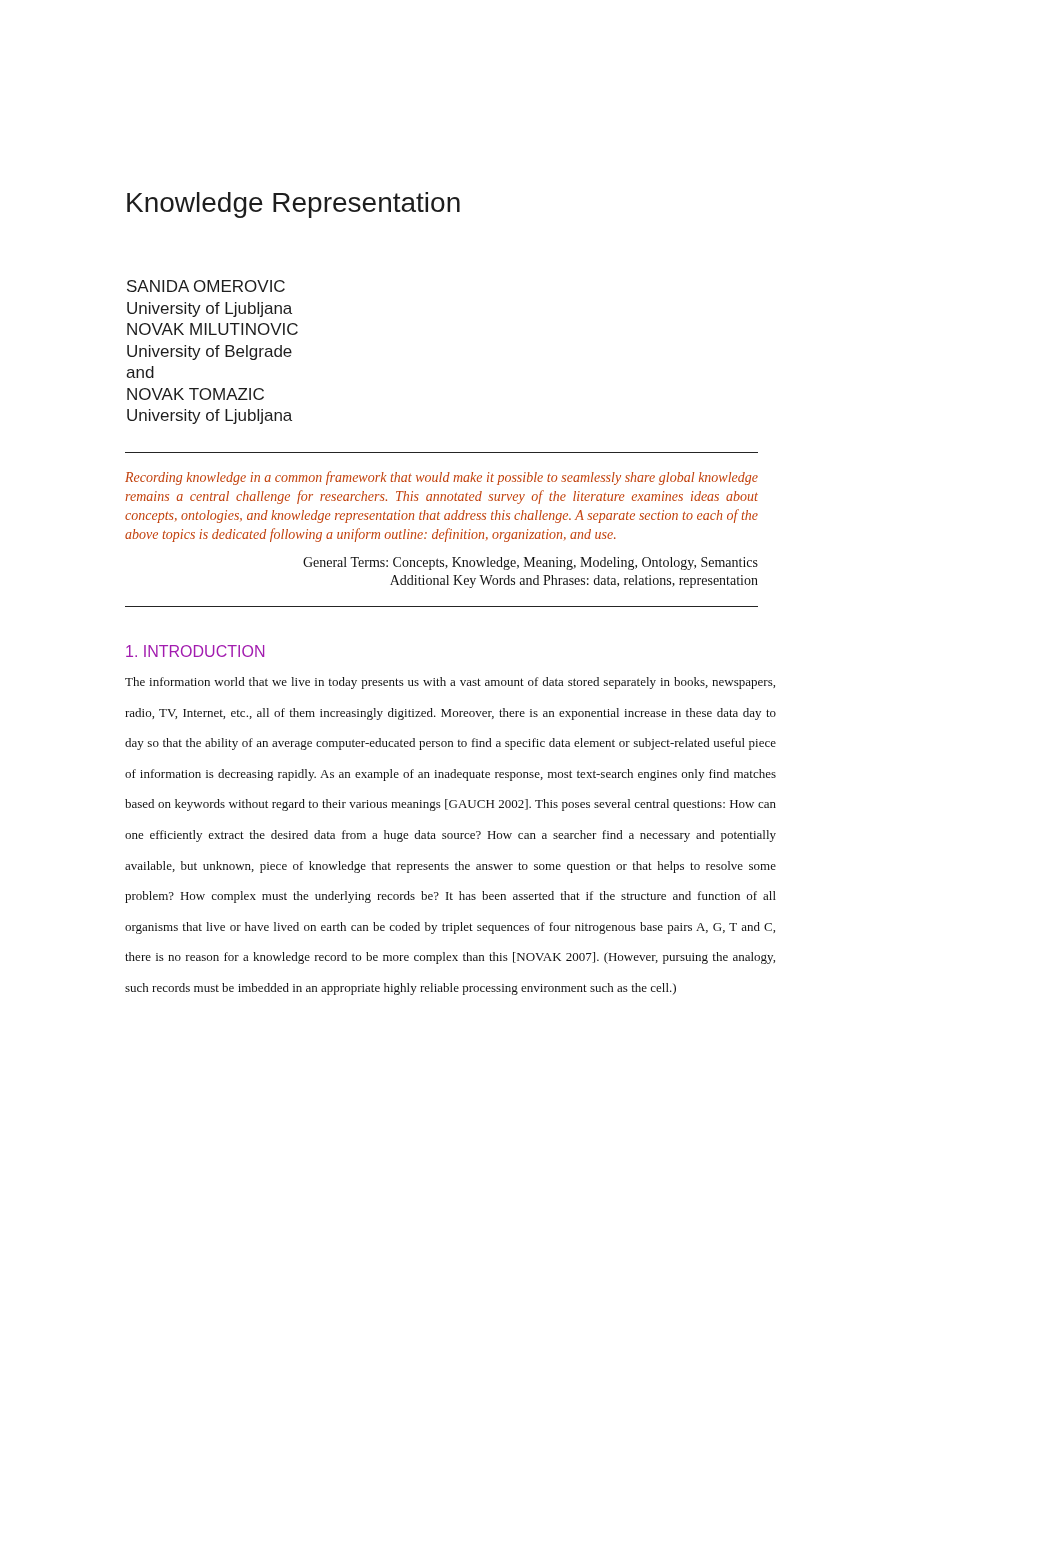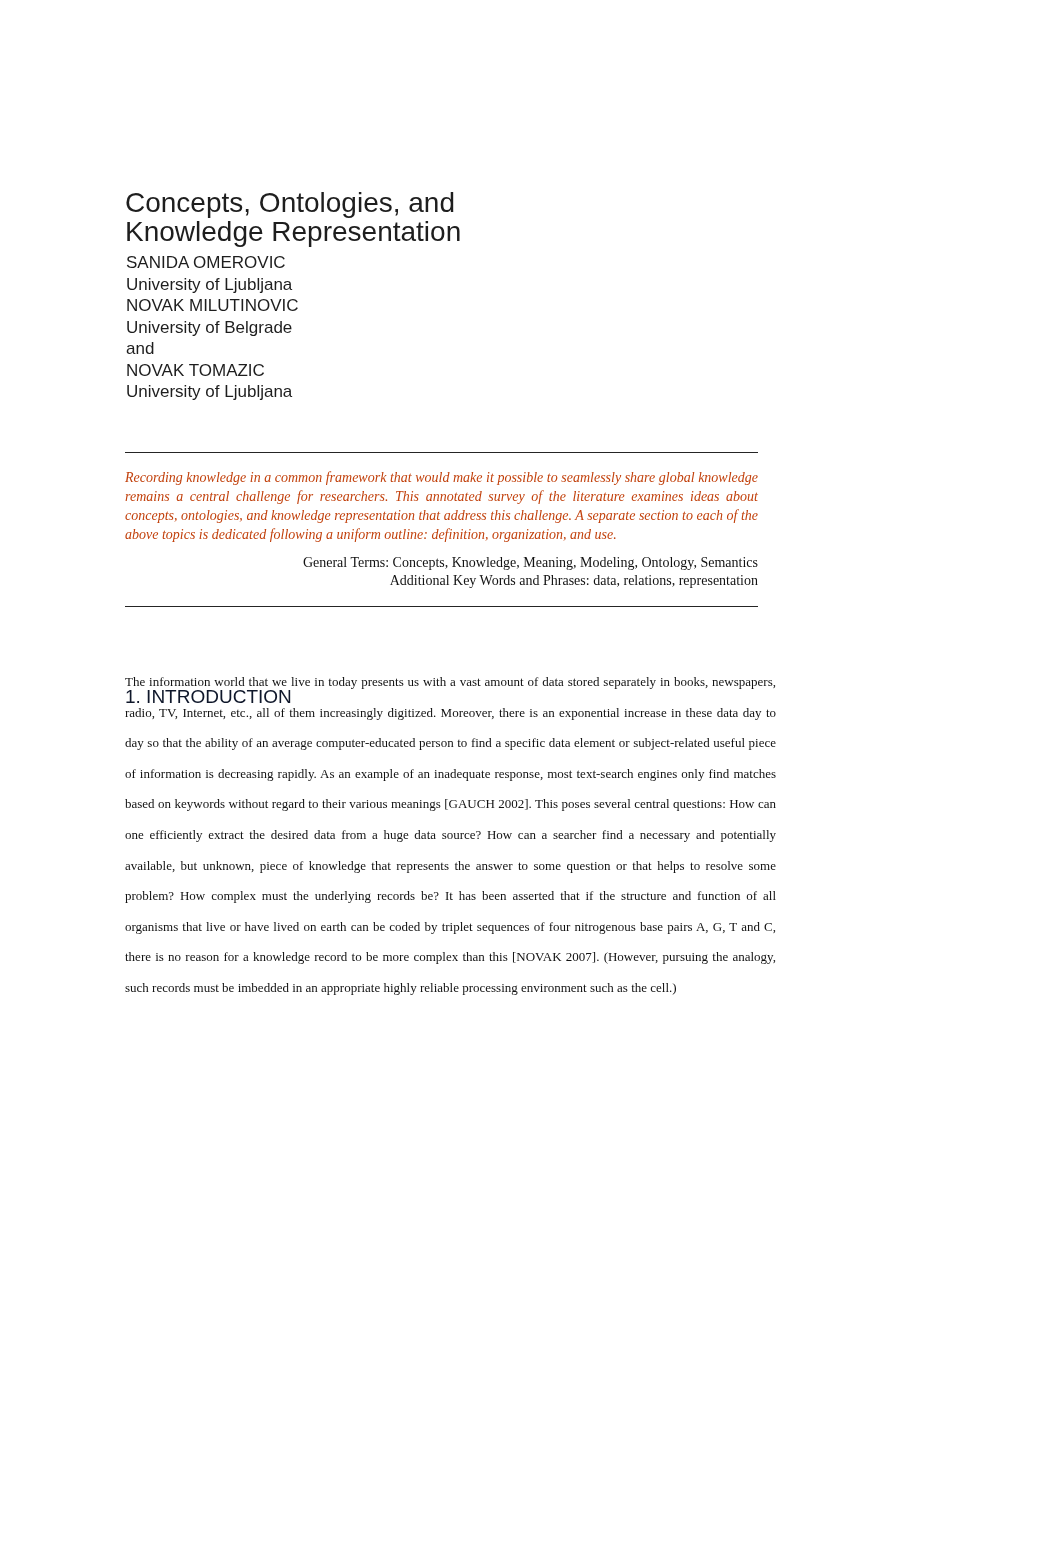--- a/index.html
+++ b/index.html
@@ -21,21 +21,21 @@
     font-family: "Liberation Sans", sans-serif;
     font-size: 28px;
     line-height: 29px;
     font-weight: 400;
     color: #1e1e1e;
     white-space: nowrap;
   }
   .authors {
     position: absolute;
     left: 126px;
-    top: 252px;
+    top: 276px;
     font-family: "Liberation Sans", sans-serif;
     font-size: 17px;
     line-height: 21.5px;
     font-weight: 400;
     color: #1e1e1e;
     white-space: nowrap;
   }
   .rule {
     position: absolute;
     left: 125px;
@@ -66,46 +66,44 @@
     font-size: 14px;
     line-height: 17.5px;
     color: #121212;
     text-align: right;
   }
   .section-heading {
     position: absolute;
     left: 125px;
     top: 642px;
     font-family: "Liberation Sans", sans-serif;
-    font-size: 19px;
+    font-size: 16px;
     line-height: 20px;
     font-weight: 400;
-    color: #0f172a;
+    color: #a21caf;
     white-space: nowrap;
-    margin-top: 45px;
   }
   .intro-paragraph {
     position: absolute;
     left: 125px;
     top: 667px;
     width: 651px;
     font-family: "Liberation Serif", serif;
     font-size: 13px;
     line-height: 30.6px;
     color: #121212;
     text-align: justify;
   }
 </style>
 </head>
 <body>
 
 <div class="page">
 
   <div class="paper-title">
-    <div>Concepts, Ontologies, and</div>
     <div>Knowledge Representation</div>
   </div>
 
   <div class="authors">
     <div>SANIDA OMEROVIC</div>
     <div>University of Ljubljana</div>
     <div>NOVAK MILUTINOVIC</div>
     <div>University of Belgrade</div>
     <div>and</div>
     <div>NOVAK TOMAZIC</div>

